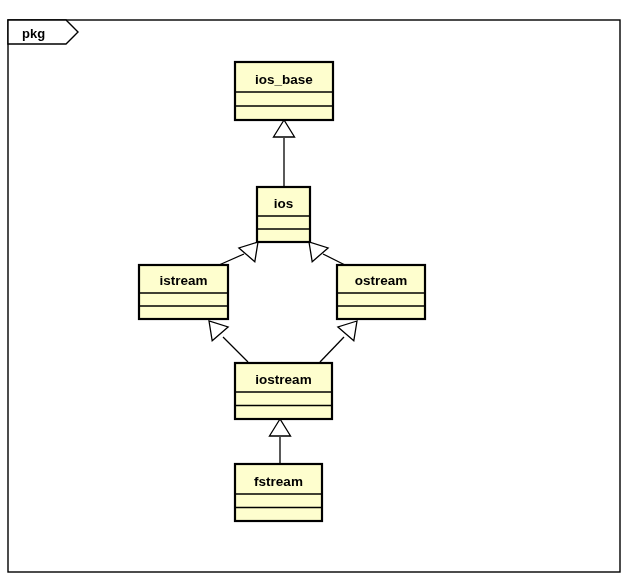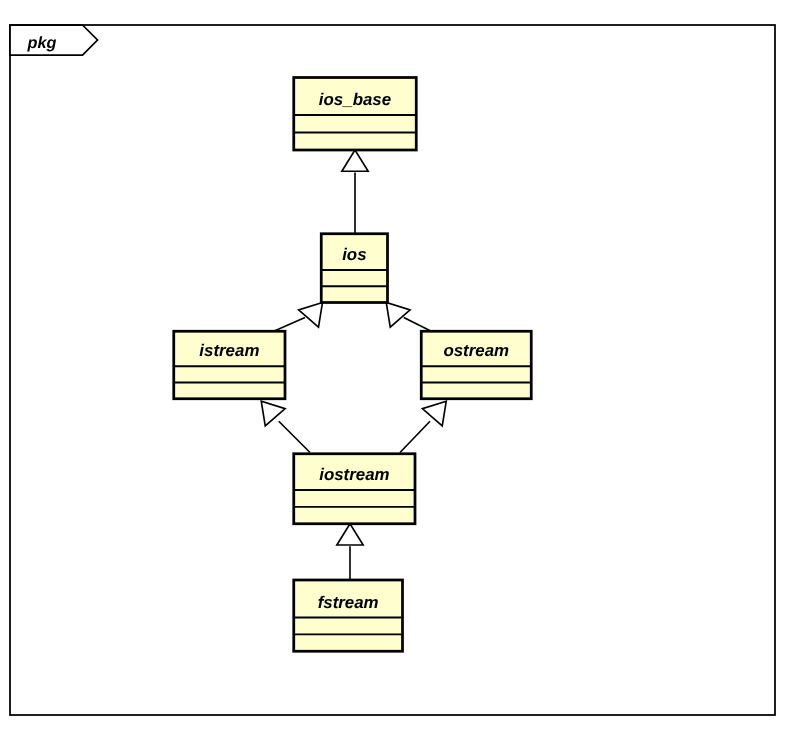--- a/index.html
+++ b/index.html
@@ -11,21 +11,20 @@
     width: 640px;
     height: 588px;
     font-family: "Liberation Sans", sans-serif;
     overflow: hidden;
   }
   #diagram-root {
     position: relative;
     width: 574px;
     height: 588px;
     background: #ffffff;
-    font-style: italic;
   }
   svg#uml-svg {
     display: block;
     width: 640px;
     height: 588px;
   }
   .pkg-frame {
     fill: #ffffff;
     stroke: #000000;
     stroke-width: 1.4;

